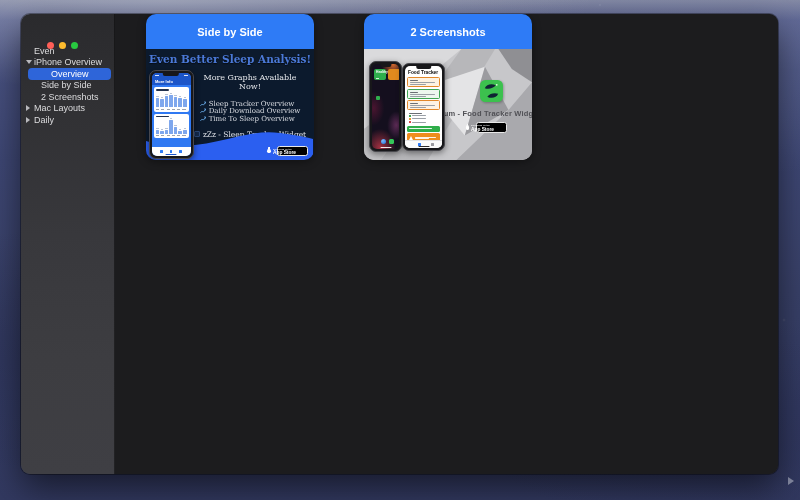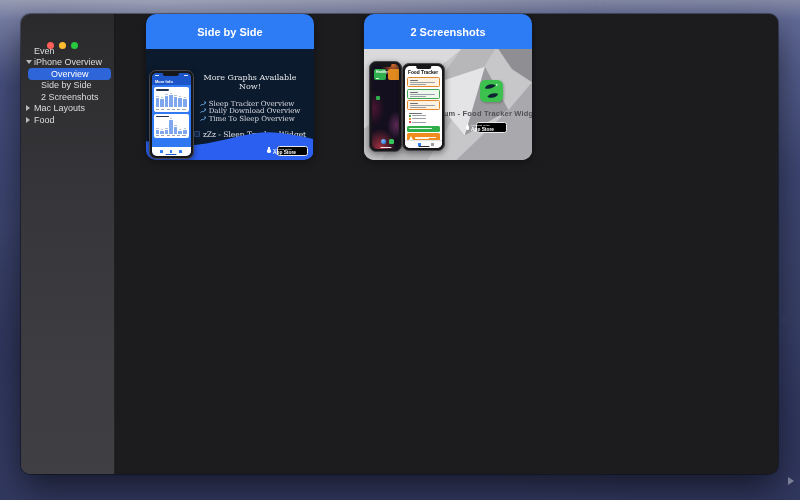--- a/index.html
+++ b/index.html
@@ -214,38 +214,39 @@
         </div>
         <div class="srow">
           <span class="lbl1">2 Screenshots</span>
         </div>
         <div class="srow">
           <span class="chev right"></span>
           <span class="lbl0">Mac Layouts</span>
         </div>
         <div class="srow">
           <span class="chev right"></span>
-          <span class="lbl0">Food</span>
+          <span class="lbl0">Daily</span>
         </div>
       </div>
     </div>
 
     <div class="pane">
       <div class="titlebar">
         <div class="tb-icon">
             <i></i>
           </div>
         <div class="tb-title">Forge</div>
       </div>
 
       <div class="content">
 
         <div class="card card1">
           <div class="card-head">Side by Side</div>
           <div class="card-body">
+            <div class="headline">Even Better Sleep Analysis!</div>
 
             <div class="c1-col">
               <div class="c1-sub">More Graphs Available Now!</div>
               <div class="c1-bullets">
                 <div class="brow">
                   <svg width="6" height="6" viewBox="0 0 8 8">
                       <polyline points="0.5,6.5 3,4 4.5,5.5 7.5,1.5" fill="none" stroke="#6db1f0" stroke-width="1.1"></polyline>
                       <polyline points="5.5,1.2 7.6,1.3 7.4,3.4" fill="none" stroke="#6db1f0" stroke-width="1"></polyline>
                     </svg>
                   <span>Sleep Tracker Overview</span>

